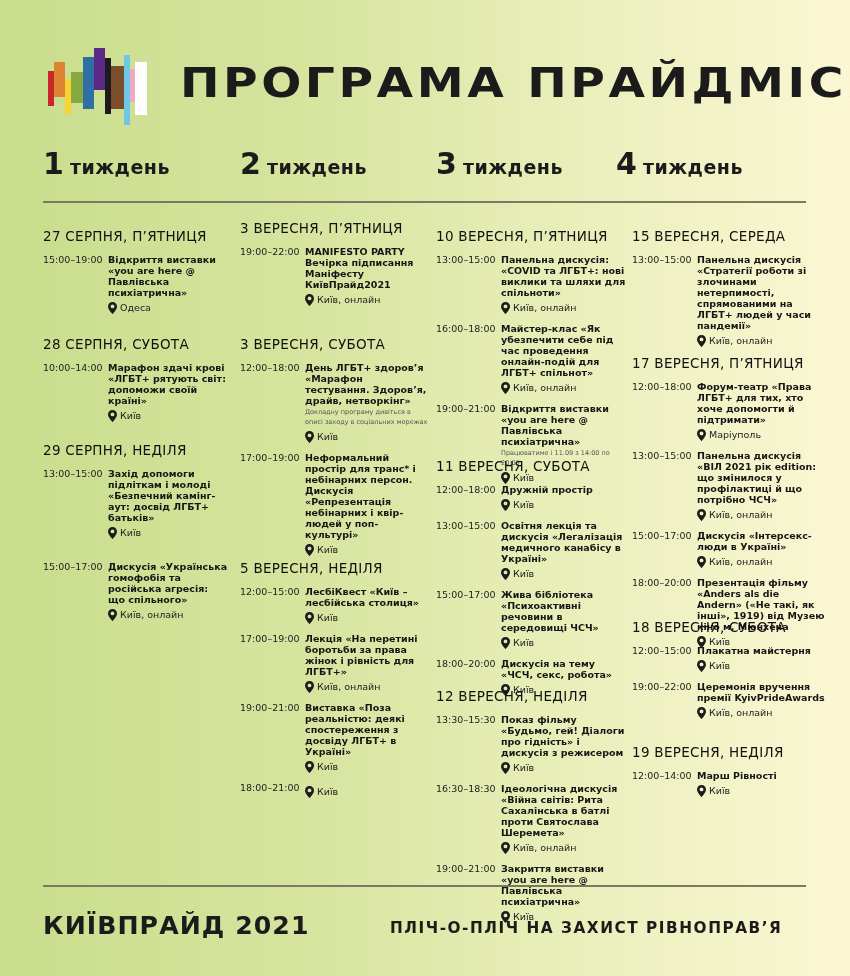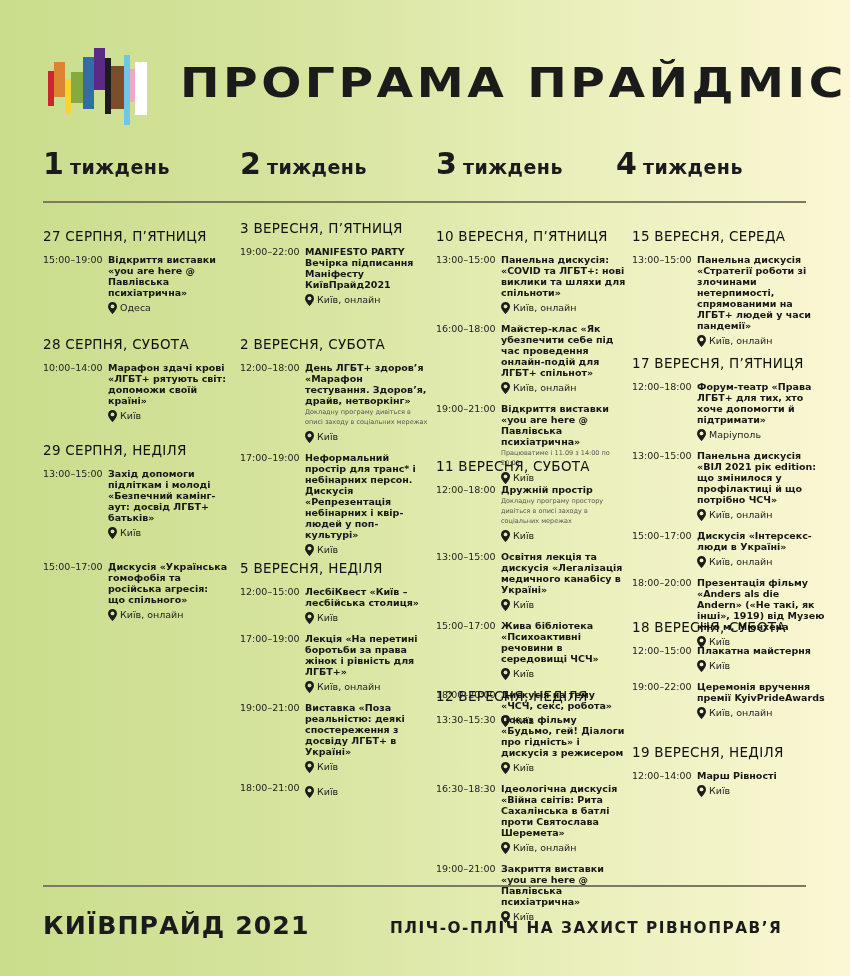--- a/index.html
+++ b/index.html
@@ -149,21 +149,21 @@
             <path d="M4.5 0C2 0 0 2 0 4.4 0 7.5 4.5 12 4.5 12S9 7.5 9 4.4C9 2 7 0 4.5 0z" fill="#1b1b1b"></path>
             <circle cx="4.5" cy="4.4" r="1.9" fill="#d7e3a0"></circle>
           </svg>
           <span>Київ, онлайн</span>
         </div>
     </div>
   </div>
 </div>
 
 <div class="day" style="left:240px;top:336px;width:190px;">
-  <div class="day-title">2 ВЕРЕСНЯ, СУБОТА</div>
+  <div class="day-title">3 ВЕРЕСНЯ, СУБОТА</div>
   <div class="event">
     <div class="time">12:00–18:00</div>
     <div class="ev-body">
       <div class="ev-title">День ЛГБТ+ здоров’я «Марафон тестування. Здоров’я, драйв, нетворкінг»</div>
       <div class="ev-note">Докладну програму дивіться в описі заходу в соціальних мережах</div>
       <div class="ev-loc">
           <svg class="pin" viewBox="0 0 9 12">
             <path d="M4.5 0C2 0 0 2 0 4.4 0 7.5 4.5 12 4.5 12S9 7.5 9 4.4C9 2 7 0 4.5 0z" fill="#1b1b1b"></path>
             <circle cx="4.5" cy="4.4" r="1.9" fill="#d7e3a0"></circle>
           </svg>
@@ -284,21 +284,20 @@
     </div>
   </div>
 </div>
 
 <div class="day" style="left:436px;top:458px;width:190px;">
   <div class="day-title">11 ВЕРЕСНЯ, СУБОТА</div>
   <div class="event">
     <div class="time">12:00–18:00</div>
     <div class="ev-body">
       <div class="ev-title">Дружній простір</div>
-      <div class="ev-note">Докладну програму простору дивіться в описі заходу в соціальних мережах</div>
       <div class="ev-loc">
           <svg class="pin" viewBox="0 0 9 12">
             <path d="M4.5 0C2 0 0 2 0 4.4 0 7.5 4.5 12 4.5 12S9 7.5 9 4.4C9 2 7 0 4.5 0z" fill="#1b1b1b"></path>
             <circle cx="4.5" cy="4.4" r="1.9" fill="#dfe8aa"></circle>
           </svg>
           <span>Київ</span>
         </div>
     </div>
   </div>
   <div class="event">

